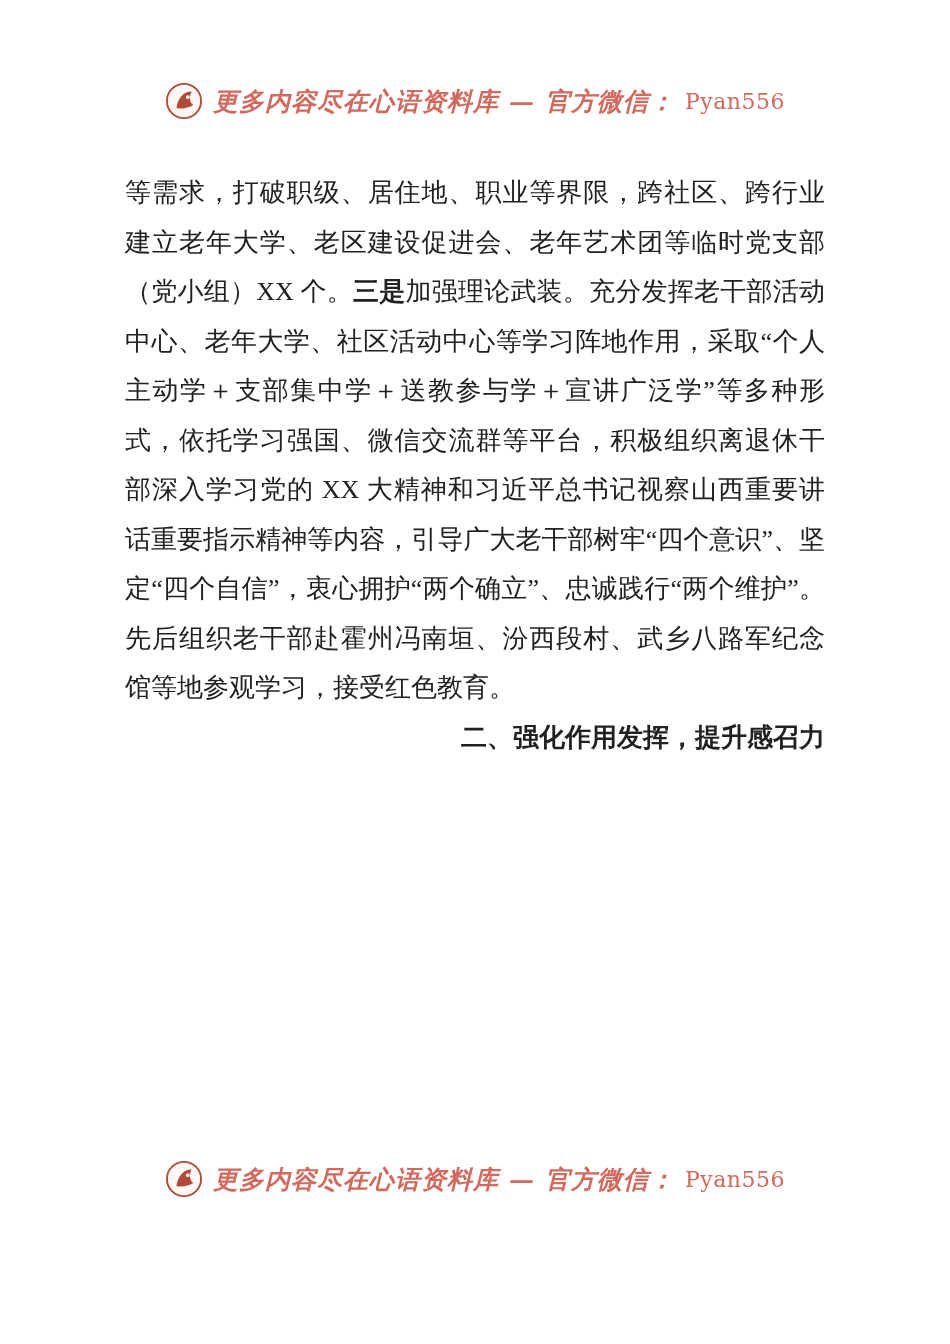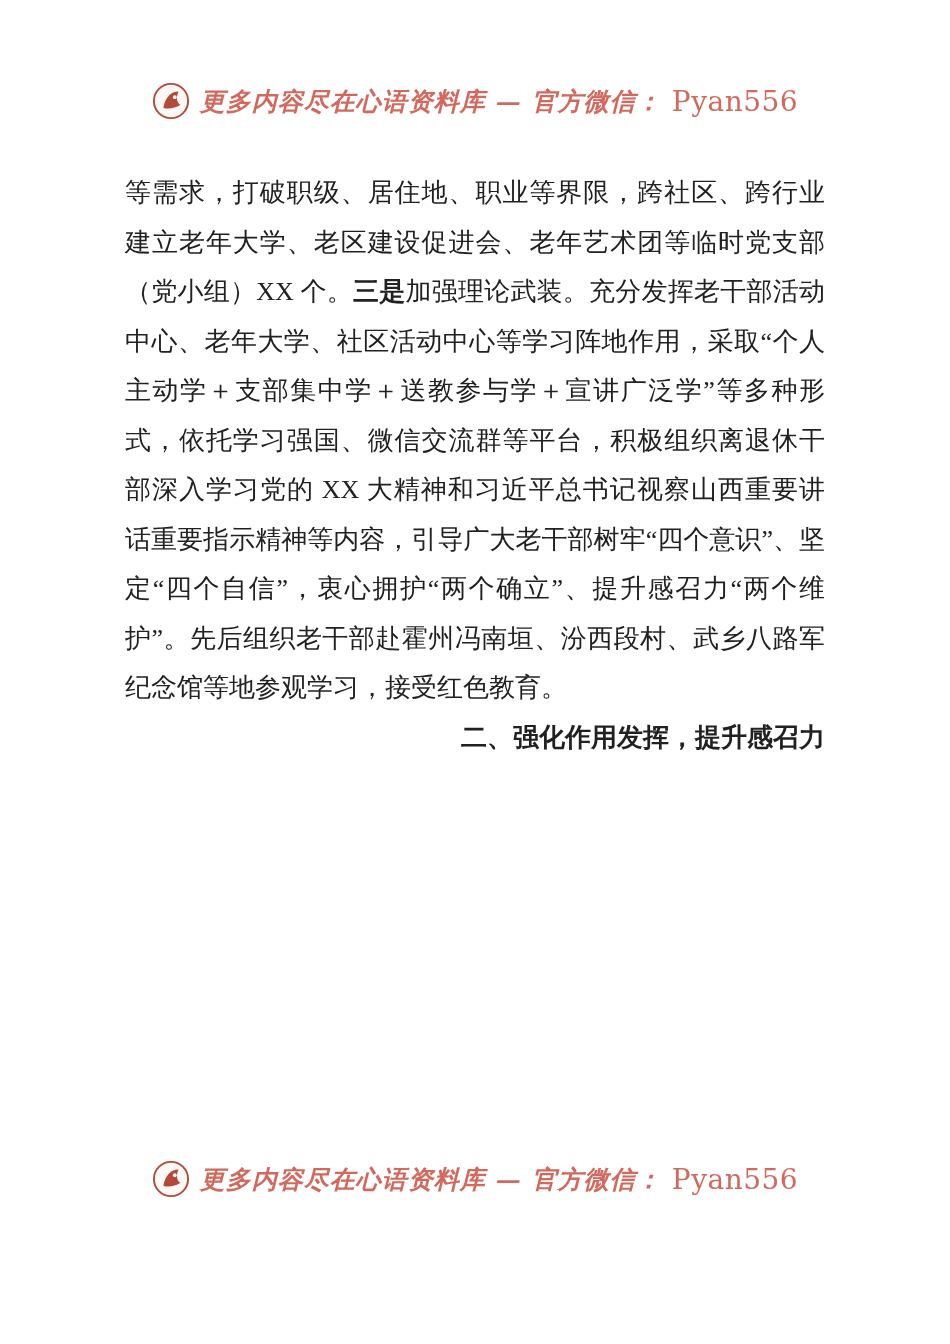--- a/index.html
+++ b/index.html
@@ -33,21 +33,21 @@
     font-family: "DejaVu Serif", serif;
     font-style: italic;
     font-weight: bold;
     font-size: 25px;
     letter-spacing: 1px;
   }
   .wm-id {
     font-family: "DejaVu Serif", serif;
     font-style: normal;
     font-weight: normal;
-    font-size: 28px;
+    font-size: 22px;
     letter-spacing: 0.5px;
     text-align: right;
   }
 
   
   .doc {
     position: absolute;
     top: 168px;
     left: 125px;
     width: 700px;
@@ -81,21 +81,21 @@
         <circle cx="24" cy="16" r="2" fill="#fdf7f5"></circle>
       </svg>
     </span>
     <span class="wm-brand">更多内容尽在心语资料库</span>
       <span class="wm-sep">—</span>
       <span class="wm-label">官方微信：</span>
       <span class="wm-id">Pyan556</span>
   </header>
 
   <main class="doc" id="doc">
-      <p class="body"><span>等需求，打破职级、居住地、职业等界限，跨社区、跨行业建立老年大学、老区建设促进会、老年艺术团等临时党支部（党小组）XX 个。</span><span class="b">三是</span><span>加强理论武装。充分发挥老干部活动中心、老年大学、社区活动中心等学习阵地作用，采取“个人主动学＋支部集中学＋送教参与学＋宣讲广泛学”等多种形式，依托学习强国、微信交流群等平台，积极组织离退休干部深入学习党的 XX 大精神和习近平总书记视察山西重要讲话重要指示精神等内容，引导广大老干部树牢“四个意识”、坚定“四个自信”，衷心拥护“两个确立”、提升感召力“两个维护”。先后组织老干部赴霍州冯南垣、汾西段村、武乡八路军纪念馆等地参观学习，接受红色教育。</span></p>
+      <p class="body"><span>等需求，打破职级、居住地、职业等界限，跨社区、跨行业建立老年大学、老区建设促进会、老年艺术团等临时党支部（党小组）XX 个。</span><span class="b">三是</span><span>加强理论武装。充分发挥老干部活动中心、老年大学、社区活动中心等学习阵地作用，采取“个人主动学＋支部集中学＋送教参与学＋宣讲广泛学”等多种形式，依托学习强国、微信交流群等平台，积极组织离退休干部深入学习党的 XX 大精神和习近平总书记视察山西重要讲话重要指示精神等内容，引导广大老干部树牢“四个意识”、坚定“四个自信”，衷心拥护“两个确立”、忠诚践行“两个维护”。先后组织老干部赴霍州冯南垣、汾西段村、武乡八路军纪念馆等地参观学习，接受红色教育。</span></p>
       <p class="heading indent"><span class="b">二、强化作用发挥，提升感召力</span></p>
     </main>
 
   <footer class="wm wm-bottom">
     <span class="logo">
       <svg viewBox="0 0 40 40" xmlns="http://www.w3.org/2000/svg">
         <circle cx="20" cy="20" r="18" fill="#fdf7f5" stroke="#b24a3b" stroke-width="2"></circle>
         <path d="M12 27c2-11 8-17 16-17-3 6-2 12 2 14-6 4-14 5-18 3z" fill="#b24a3b"></path>
         <circle cx="24" cy="16" r="2" fill="#fdf7f5"></circle>
       </svg>

